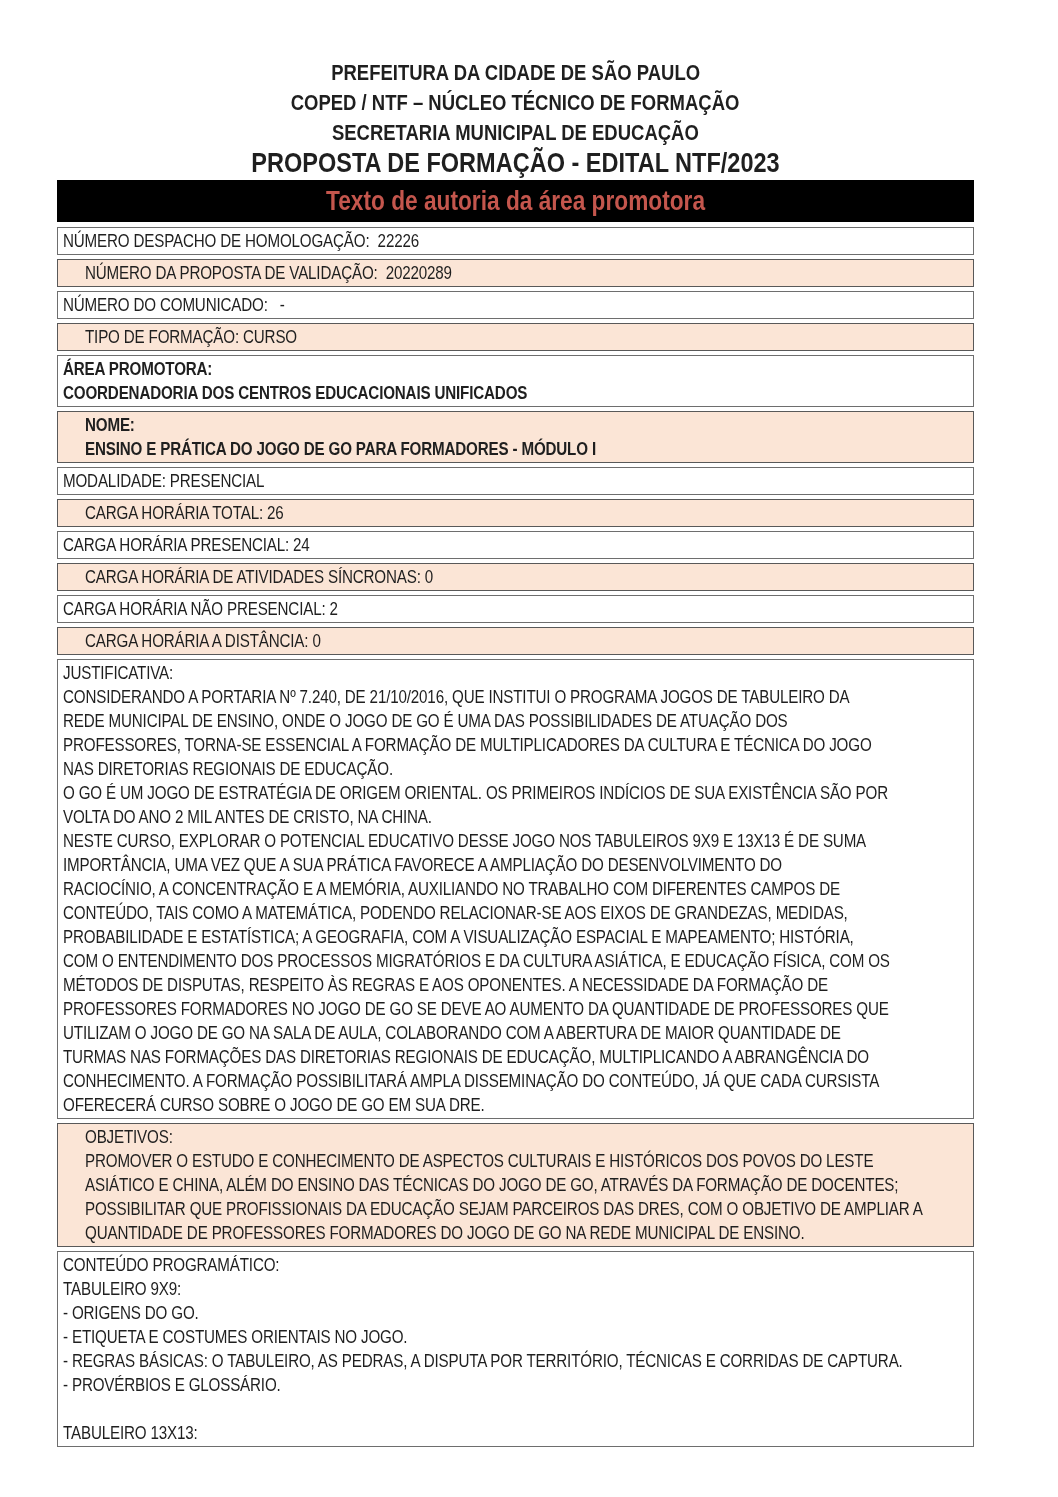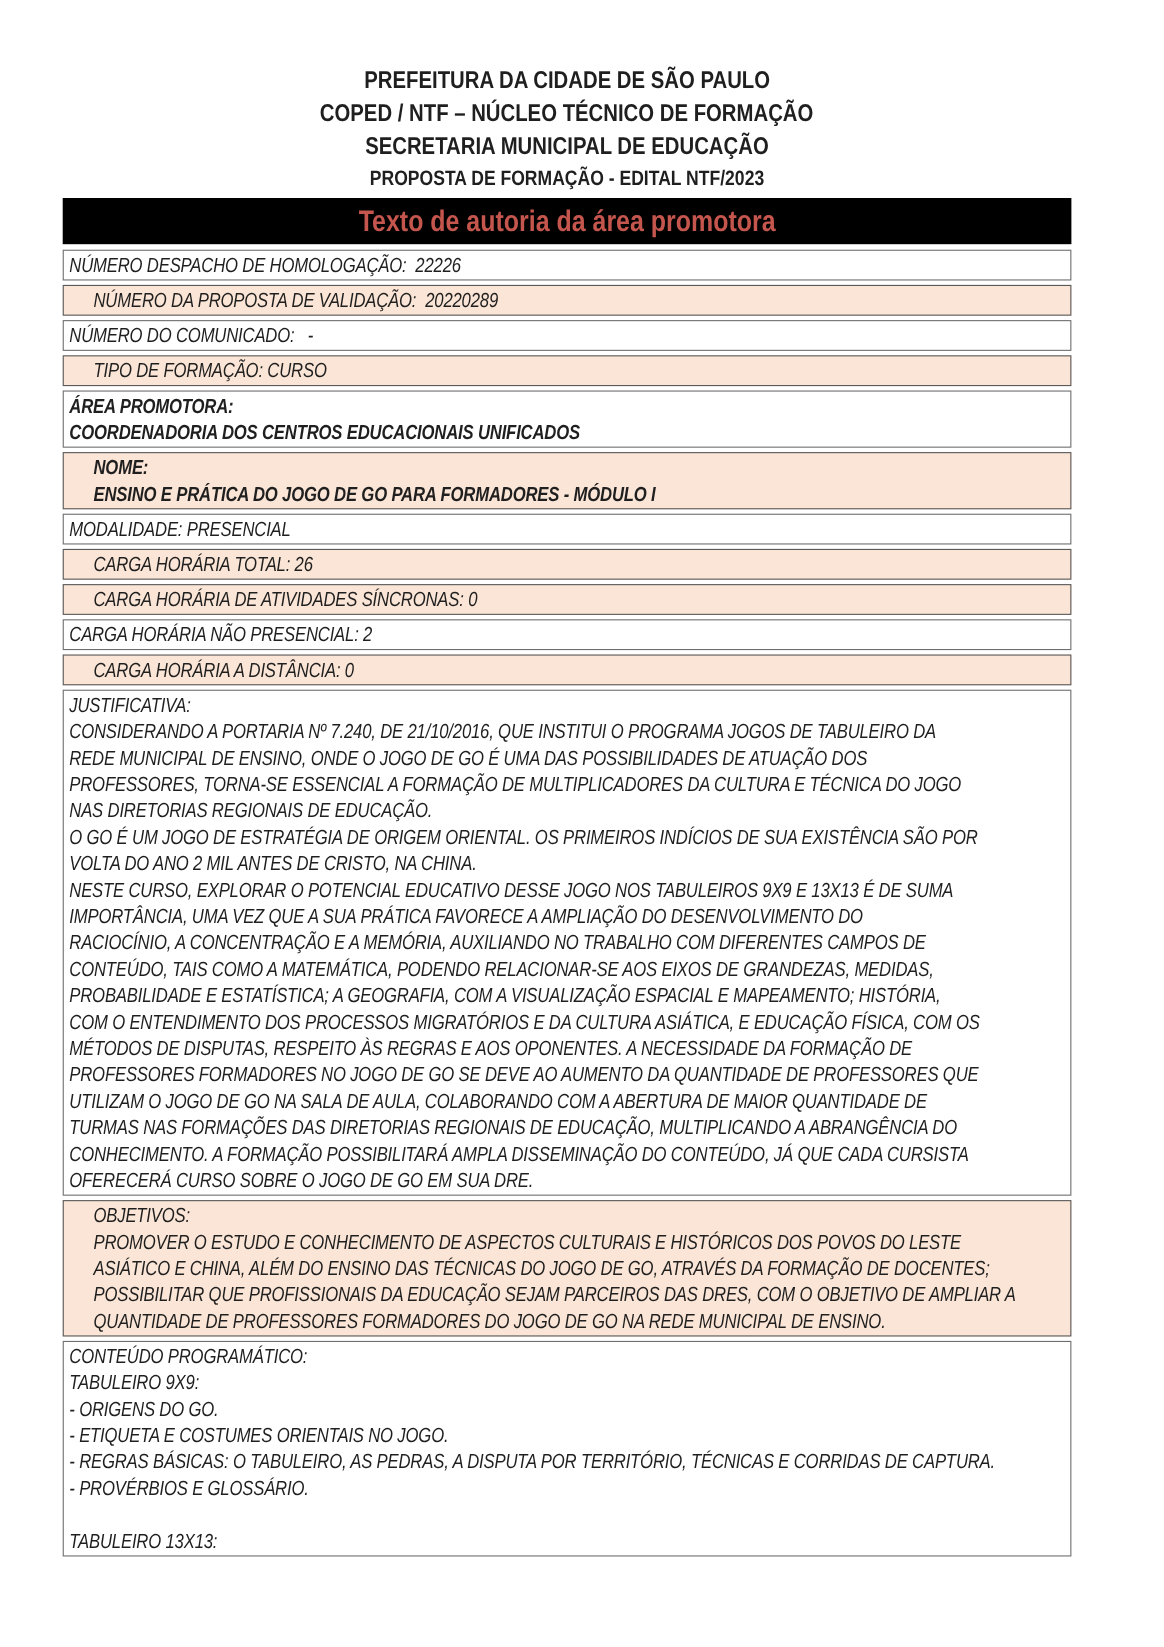--- a/index.html
+++ b/index.html
@@ -7,30 +7,30 @@
     width:1058px;height:1497px;overflow:hidden;
     font-family:"Liberation Sans",sans-serif;
     color:#1f1f1f;
   }
   .page{position:relative;width:1058px;height:1497px;background:#fff;}
   .doc-header{
     padding-top:58px;margin-left:57px;width:917px;
     text-align:center;font-weight:bold;
   }
   .h-line{font-size:22px;line-height:30px;}
-  .h-line-large{font-size:19px;line-height:30px;}
+  .h-line-large{font-size:28px;line-height:30px;}
   .h-scale{display:inline-block;transform:scaleX(.84);white-space:nowrap;}
   .banner{
     margin:2px 0 0 57px;width:917px;height:42px;box-sizing:border-box;
     background:#000000;color:#C4564D;font-weight:bold;font-size:27px;
     line-height:42px;text-align:center;
   }
   .form-table{
     margin:5px 0 0 57px;width:917px;
-    display:flex;flex-direction:column;gap:4px;font-style:italic;
+    display:flex;flex-direction:column;gap:4px;
   }
   .row{
     box-sizing:border-box;width:100%;
     border:1px solid #6e6e6e;background:#ffffff;
     padding:1px 5px;font-size:18.5px;line-height:24px;
     letter-spacing:-0.2px;overflow:hidden;
   }
   .row.peach{background:#FBE5D6;border-color:#595959;padding-left:27px;}
   .row.bold{font-weight:bold;}
   .cell-text{
@@ -74,20 +74,23 @@
       <div class="row peach bold">
         <span class="cell-text">NOME:
 ENSINO E PRÁTICA DO JOGO DE GO PARA FORMADORES - MÓDULO I</span>
       </div>
       <div class="row white">
         <span class="cell-text">MODALIDADE: PRESENCIAL</span>
       </div>
       <div class="row peach">
         <span class="cell-text">CARGA HORÁRIA TOTAL: 26</span>
       </div>
+      <div class="row white">
+        <span class="cell-text">CARGA HORÁRIA PRESENCIAL: 24</span>
+      </div>
       <div class="row peach">
         <span class="cell-text">CARGA HORÁRIA DE ATIVIDADES SÍNCRONAS: 0</span>
       </div>
       <div class="row white">
         <span class="cell-text">CARGA HORÁRIA NÃO PRESENCIAL: 2</span>
       </div>
       <div class="row peach">
         <span class="cell-text">CARGA HORÁRIA A DISTÂNCIA: 0</span>
       </div>
       <div class="row white">

